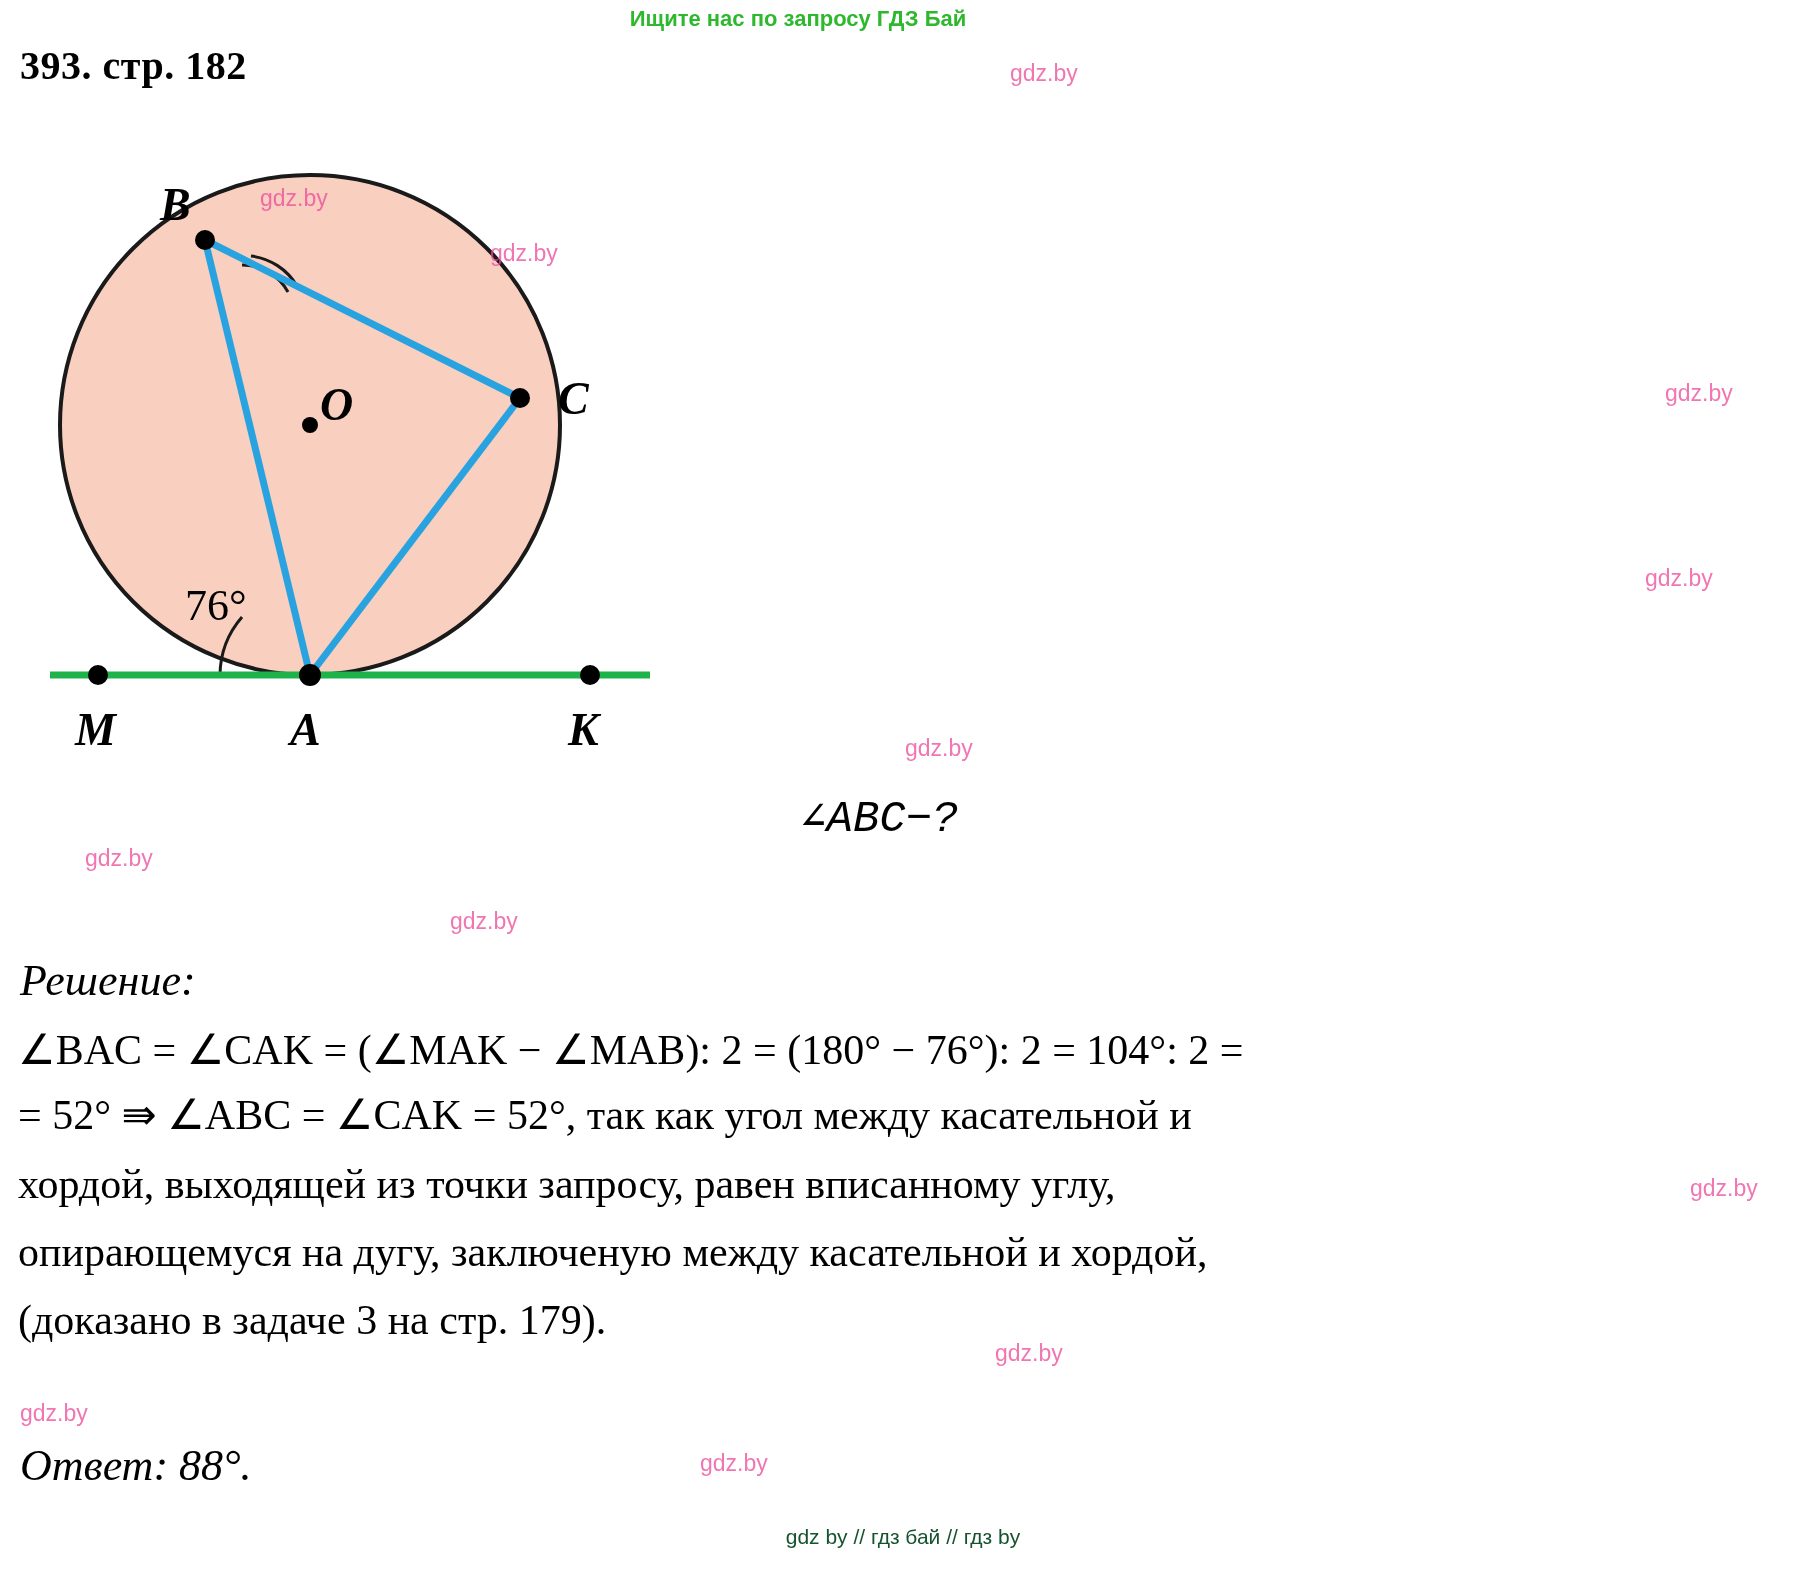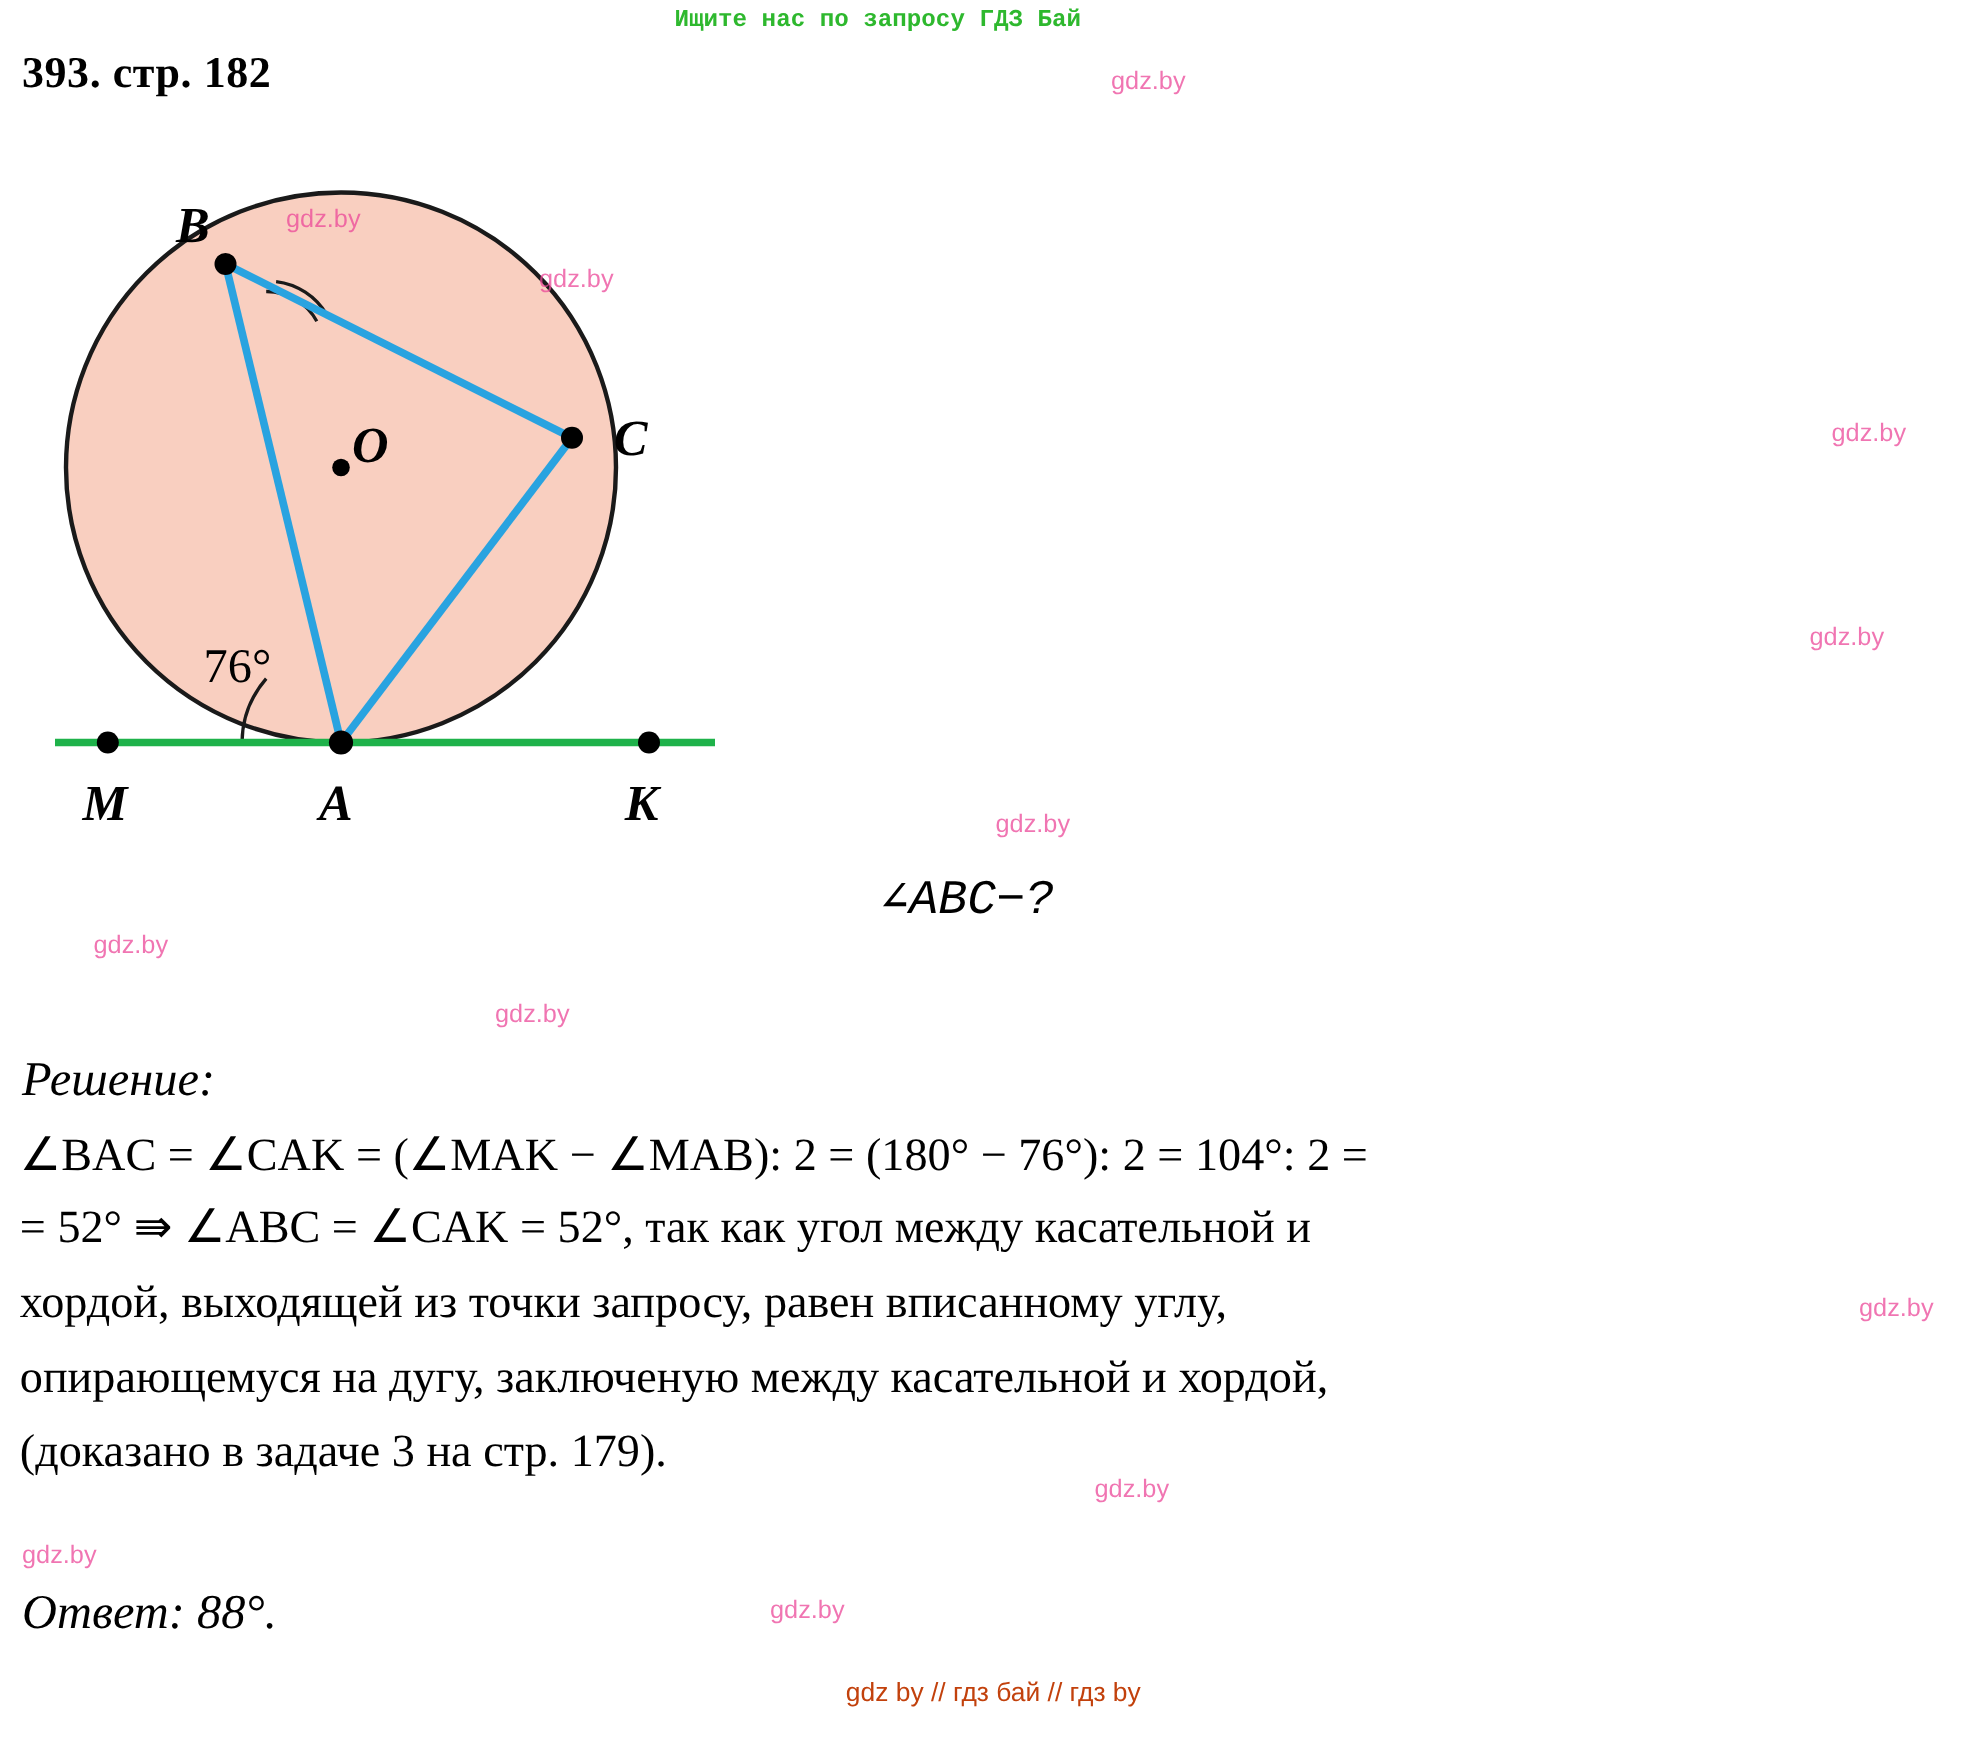--- a/index.html
+++ b/index.html
@@ -14,21 +14,21 @@
     font-family: "Liberation Serif", serif;
     color: #000000;
     overflow: hidden;
   }
   .top-banner {
     position: absolute;
     top: 6px;
     left: 0;
     width: 1596px;
     text-align: center;
-    font-family: Liberation Mono, monospace;
+    font-family: Liberation Sans, sans-serif;
     font-size: 22px;
     color: #2eb82e;
     font-weight: 600;
   }
   .task-number {
     position: absolute;
     top: 42px;
     left: 20px;
     font-family: "Liberation Serif", serif;
     font-weight: bold;
@@ -86,22 +86,22 @@
     font-style: italic;
     font-size: 44px;
   }
   .bottom-links {
     position: absolute;
     left: 0;
     top: 1525px;
     width: 1806px;
     text-align: center;
     font-family: "Liberation Sans", sans-serif;
-    font-size: 24px;
-    color: #c2410c;
+    font-size: 21px;
+    color: #14532d;
   }
   .lbl {
     font-family: "Liberation Serif", serif;
     font-style: italic;
     font-weight: bold;
   }
 </style>
 </head>
 <body>
 

